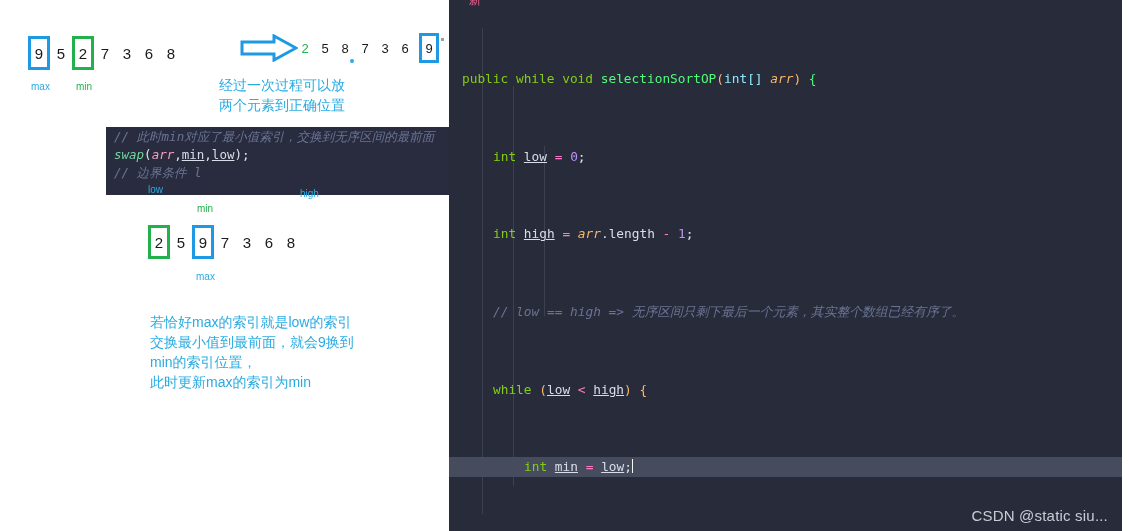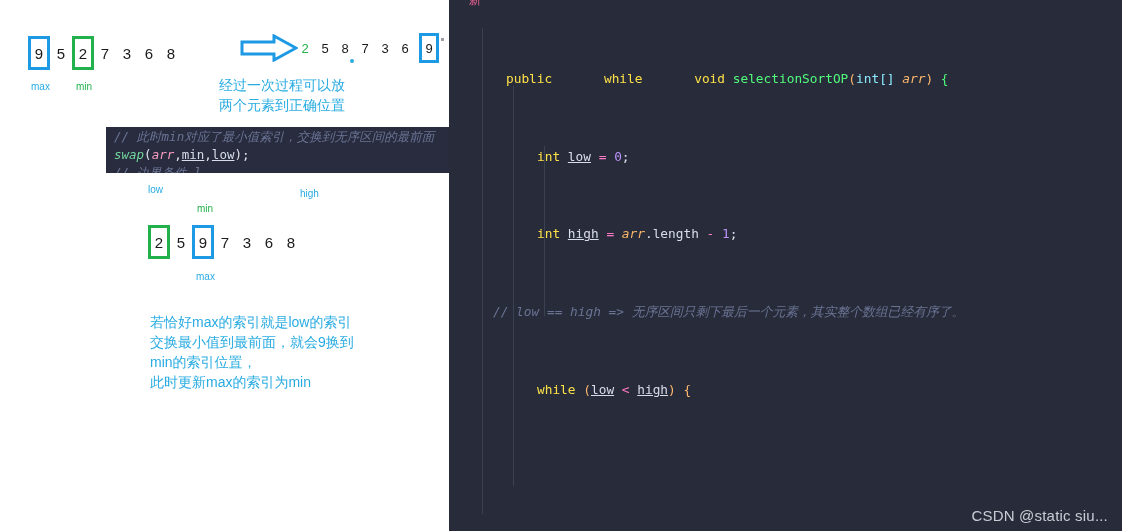--- a/index.html
+++ b/index.html
@@ -60,21 +60,21 @@
     position:absolute;
     width:3px; height:3px;
     background:#9aa0a6;
   }
 
   
   #big-arrow{ position:absolute; left:240px; top:34px; }
 
   
   #code-fragment{
-    position:absolute; left:106px; top:127px; width:343px; height:46px;
+    position:absolute; left:106px; top:127px; width:343px; height:68px;
     background:#282c3e; overflow:hidden;
     font-family:"DejaVu Sans Mono", monospace;
     font-size:12.5px; line-height:18px;
     padding-left:8px; padding-top:1px;
     white-space:nowrap;
   }
   #code-fragment .cmt{ color:#6a7394; font-style:italic; }
   #code-fragment .fn{ color:#74d99f; font-style:italic; }
   #code-fragment .pm{ color:#ff9ec2; font-style:italic; }
   #code-fragment .var{ color:#d8dee9; text-decoration:underline; }
@@ -107,21 +107,21 @@
   .cline{ position:relative; height:19.4px; padding-left:13px; color:#d8dee9; }
   .cline.current{ background:#474b5e; }
 
   
   .guide{
     position:absolute; top:0; width:1px; height:100%;
     background:#3b4151;
   }
 
   
-  .kw   { color:#fde047;margin-left:44px; }
+  .kw   { color:#84cc16; }
   .typ  { color:#8be9fd; }
   .fnm  { color:#50fa7b; }
   .par  { color:#ffb86c; font-style:italic; }
   .num  { color:#bd93f9; }
   .op   { color:#ff79c6; }
   .pun  { color:#e0e3ea; }
   .cmt  { color:#6a7394; font-style:italic; }
   .loc  { color:#d8dee9; text-decoration:underline; }
   .brc1 { color:#50fa7b; }
   .brc2 { color:#ffb86c; }
@@ -216,20 +216,21 @@
     <div class="cline"><span class="kw">public</span> <span class="kw">while</span> <span class="kw">void</span> <span class="fnm">selectionSortOP</span><span class="brc2">(</span><span class="typ">int[]</span> <span class="par">arr</span><span class="brc2">)</span> <span class="brc1">{</span></div>
 
     <div class="cline" style="padding-left:44px;"><span class="kw">int</span> <span class="loc">low</span> <span class="op">=</span> <span class="num">0</span><span class="pun">;</span></div>
 
     <div class="cline" style="padding-left:44px;"><span class="kw">int</span> <span class="loc">high</span> <span class="op">=</span> <span class="par">arr</span><span class="fld">.length</span> <span class="op">-</span> <span class="num">1</span><span class="pun">;</span></div>
 
     <div class="cline" style="padding-left:44px;"><span class="cmt">// low == high =&gt; 无序区间只剩下最后一个元素，其实整个数组已经有序了。</span></div>
 
     <div class="cline" style="padding-left:44px;"><span class="kw">while</span> <span class="brc2">(</span><span class="loc">low</span> <span class="op">&lt;</span> <span class="loc">high</span><span class="brc2">)</span> <span class="brc2">{</span></div>
 
+    <div class="cline current" style="padding-left:75px;"><span class="kw">int</span> <span class="loc">min</span> <span class="op">=</span> <span class="loc">low</span><span class="pun">;</span><span class="cursor"></span></div>
 
     
 
     
 
     
 
     
 
     

